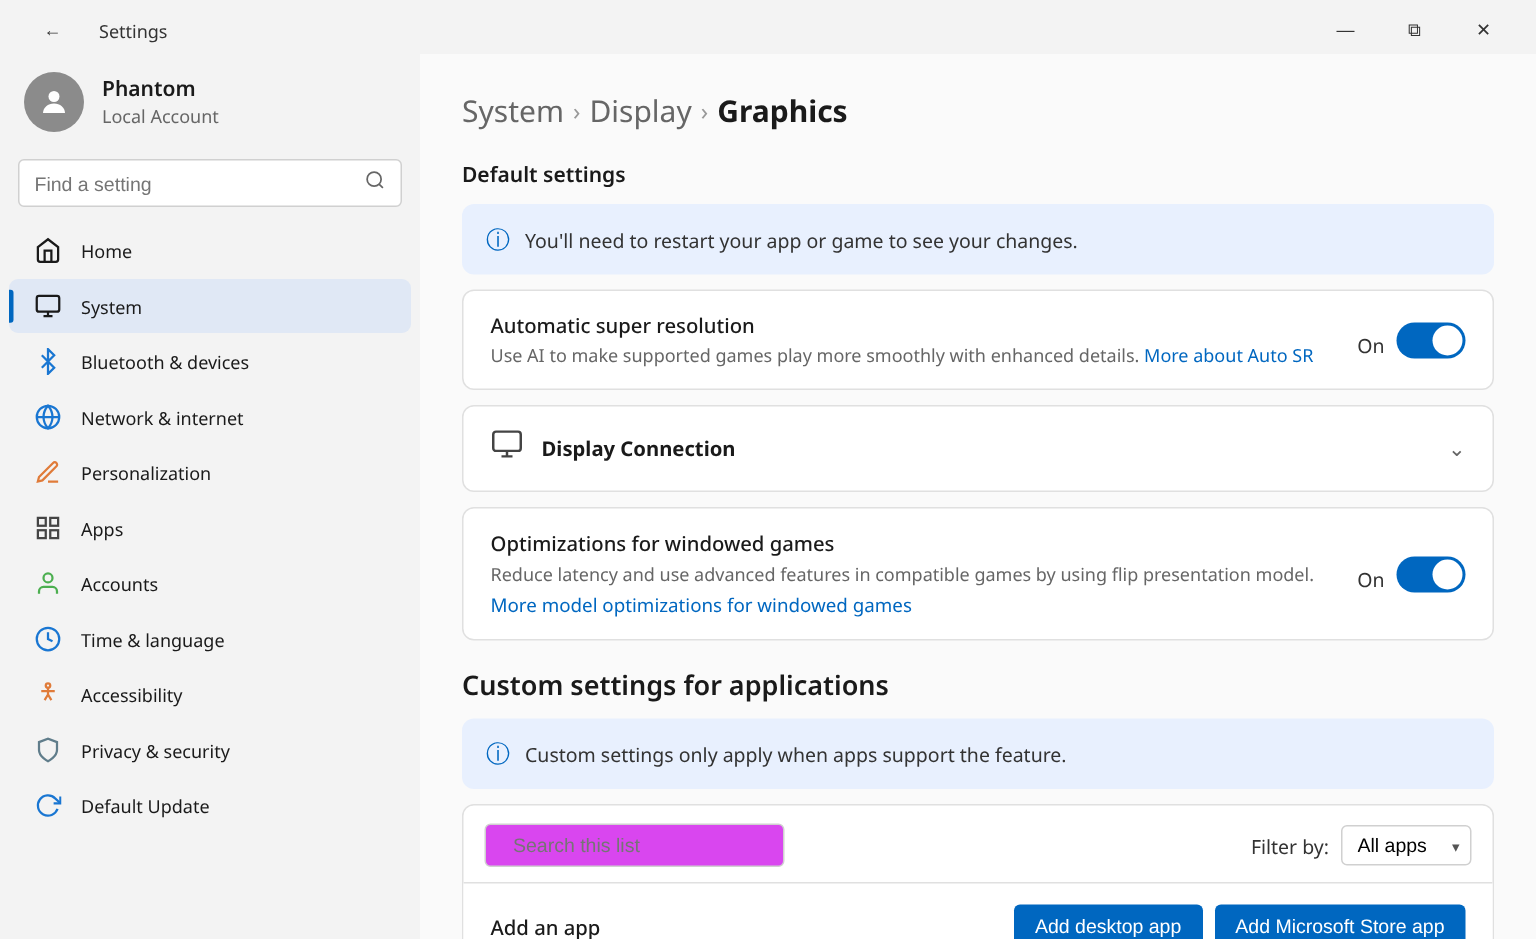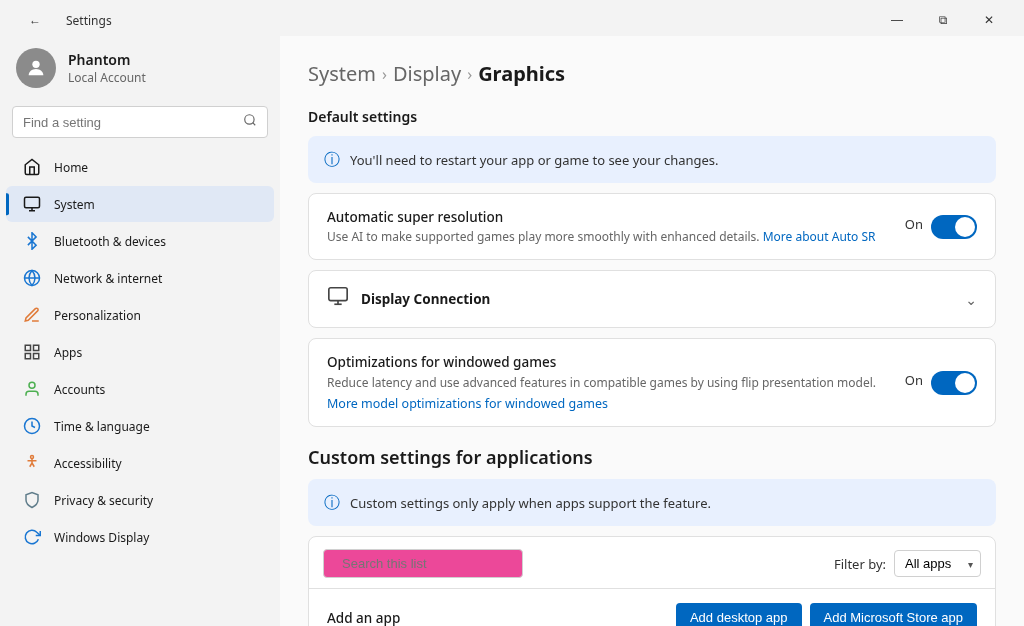--- a/index.html
+++ b/index.html
@@ -91,21 +91,21 @@
       display: flex; align-items: center; justify-content: space-between;
       padding: 14px 18px;
       gap: 25px;
     }
     .setting-row-content { flex: 1; }
     .setting-row-title { font-size: 13.5px; font-weight: 500; color: #1a1a1a; }
     .setting-row-desc { font-size: 12px; color: #666; margin-top: 2px; }
     .setting-link { color: #0067c0; cursor: pointer; font-size: 12px; text-decoration: none; }
 
     
-    .toggle-container { display: flex; align-items: flex-start; gap: 8px; flex-shrink: 0; }
+    .toggle-container { display: flex; align-items: flex-end; gap: 8px; flex-shrink: 0; }
     .toggle-label { font-size: 13px; color: #333; }
     .toggle {
       width: 46px; height: 24px; background: #0067c0; border-radius: 12px;
       position: relative; cursor: pointer; flex-shrink: 0;
     }
     .toggle::after {
       content: ''; position: absolute; top: 2px; right: 2px;
       width: 20px; height: 20px; background: white; border-radius: 50%;
     }
 
@@ -122,21 +122,21 @@
     .optimizations-desc { font-size: 12px; color: #666; margin-top: 3px; }
     .optimizations-link { color: #0067c0; font-size: 12.5px; cursor: pointer; margin-top: 4px; display: block; }
 
     .custom-section-title { font-size: 18px; font-weight: 600; color: #1a1a1a; margin: 18px 0 10px 0; }
 
     .search-list-container {
       display: flex; align-items: center; justify-content: space-between; margin-bottom: 0; padding: 12px 14px 10px 14px;
     }
     .search-list-box {
       display: flex; align-items: center; gap: 8px;
-      background: #ec4899; border: 1px solid #d0d0d0; border-radius: 4px;
+      background: #d946ef; border: 1px solid #d0d0d0; border-radius: 4px;
       padding: 6px 10px; width: 200px;
     }
     .search-list-box input { border: none; outline: none; font-size: 13px; background: transparent; flex: 1; color: #333; }
     .filter-container { display: flex; align-items: center; gap: 8px; }
     .filter-label { font-size: 13px; color: #333; }
     .filter-select {
       border: 1px solid #d0d0d0; border-radius: 4px; padding: 5px 28px 5px 10px;
       font-size: 13px; background: white; cursor: pointer; appearance: none;
       -webkit-appearance: none; position: relative;
     }
@@ -291,21 +291,21 @@
           </span>
           <span>Privacy &amp; security</span>
         </div>
         <div class="nav-item">
           <span class="nav-icon">
             <svg width="18" height="18" viewBox="0 0 24 24" fill="none" stroke="#1976d2" stroke-width="2">
               <polyline points="23 4 23 10 17 10"></polyline>
               <path d="M20.49 15a9 9 0 1 1-2.12-9.36L23 10"></path>
             </svg>
           </span>
-          <span>Windows Display</span>
+          <span>Default Update</span>
         </div>
       </div>
   </div>
 
   <div class="main-content">
 
     <div class="breadcrumb">
       <span class="breadcrumb-item">System</span>
       <span class="breadcrumb-sep">›</span>
       <span class="breadcrumb-item">Display</span>

